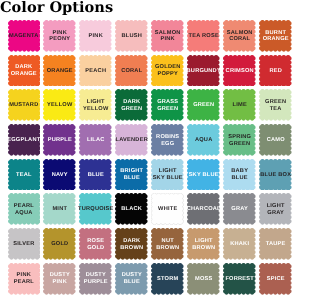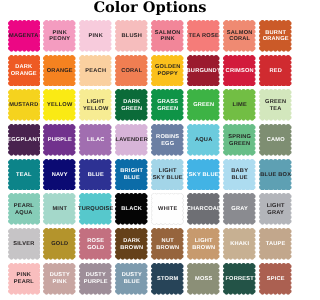--- a/index.html
+++ b/index.html
@@ -6,21 +6,21 @@
   html,body { width:300px; height:300px; }
   body {
     background:#ffffff;
     font-family:"Liberation Sans", sans-serif;
     -webkit-font-smoothing:antialiased;
     text-rendering:geometricPrecision;
   }
   #page { position:relative; width:300px; height:300px; overflow:hidden; }
   #title {
     position:absolute; left:0; top:0px; width:300px;
-    text-align:center;
+    text-align:left;
     font-family:"DejaVu Serif", serif;
     font-weight:700;
     font-size:14.6px;
     line-height:15px;
     color:#000000;
   }
   #grid {
     position:absolute; left:7.5px; top:20px;
     width:283.5px; height:275px;
     display:grid;

